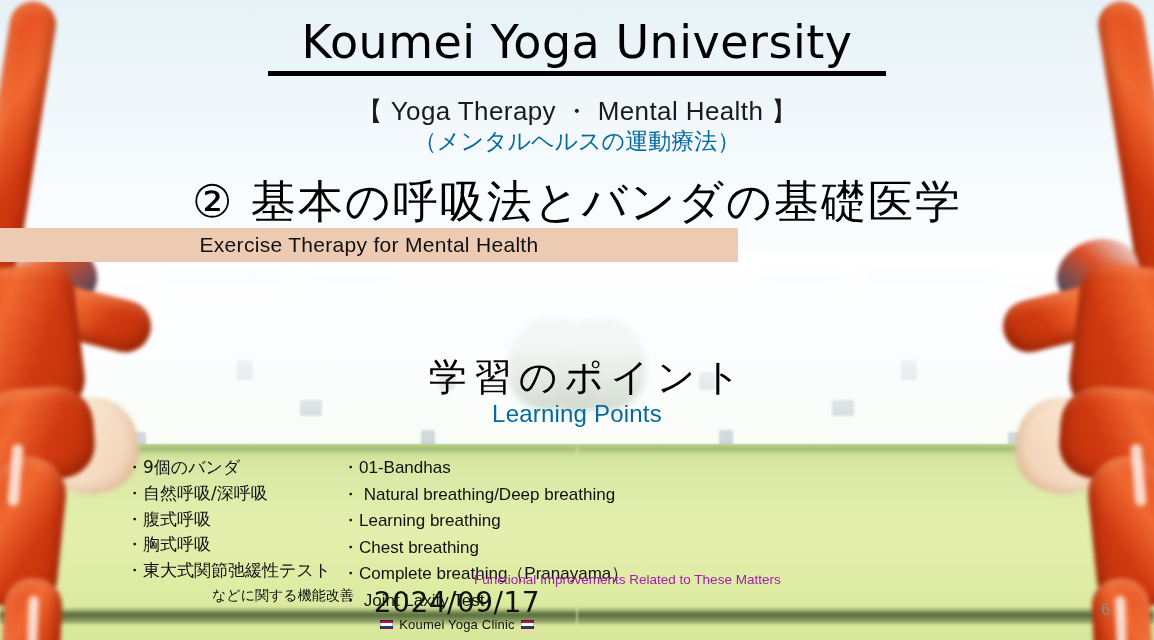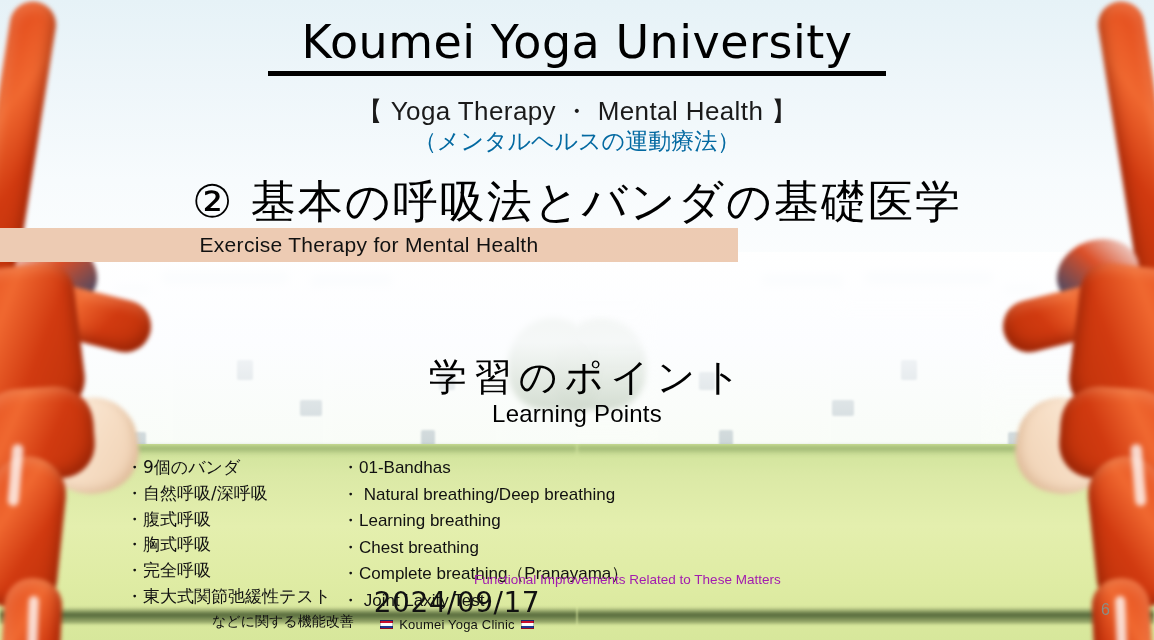--- a/index.html
+++ b/index.html
@@ -142,21 +142,21 @@
   }
 
   .lp-jp{
     position:absolute;left:0;right:0;top:352px;text-align:center;
     font-size:38px;color:#000;letter-spacing:7px;
     font-family:"DejaVu Sans","Liberation Sans",sans-serif;
     padding-left:23px;
   }
   .lp-en{
     position:absolute;left:0;right:0;top:400px;text-align:center;
-    font-size:24px;color:#000000;letter-spacing:.2px;
+    font-size:24px;color:#0369a1;letter-spacing:.2px;
   }
 
   .cols{position:absolute;left:0;top:455px;width:100%;}
   .col-jp{
     position:absolute;left:126px;top:0;width:230px;
     font-size:17px;line-height:1.52;color:#111;
     font-family:"DejaVu Sans","Liberation Sans",sans-serif;
   }
   .col-jp .li{white-space:nowrap;}
   .col-jp .tail{
@@ -293,21 +293,20 @@
 
     <div class="lp-jp">学習のポイント</div>
     <div class="lp-en">Learning Points</div>
 
     <div class="cols">
       <div class="col-jp">
         <div class="li">・9個のバンダ</div>
         <div class="li">・自然呼吸/深呼吸</div>
         <div class="li">・腹式呼吸</div>
         <div class="li">・胸式呼吸</div>
-        <div class="li">・完全呼吸</div>
         <div class="li">・東大式関節弛緩性テスト</div>
         <div class="tail">などに関する機能改善</div>
       </div>
 
       <div class="col-en">
         <div class="li">・01-Bandhas</div>
         <div class="li">・ Natural breathing/Deep breathing</div>
         <div class="li">・Learning breathing</div>
         <div class="li">・Chest breathing</div>
         <div class="li">・Complete breathing（Pranayama）</div>

